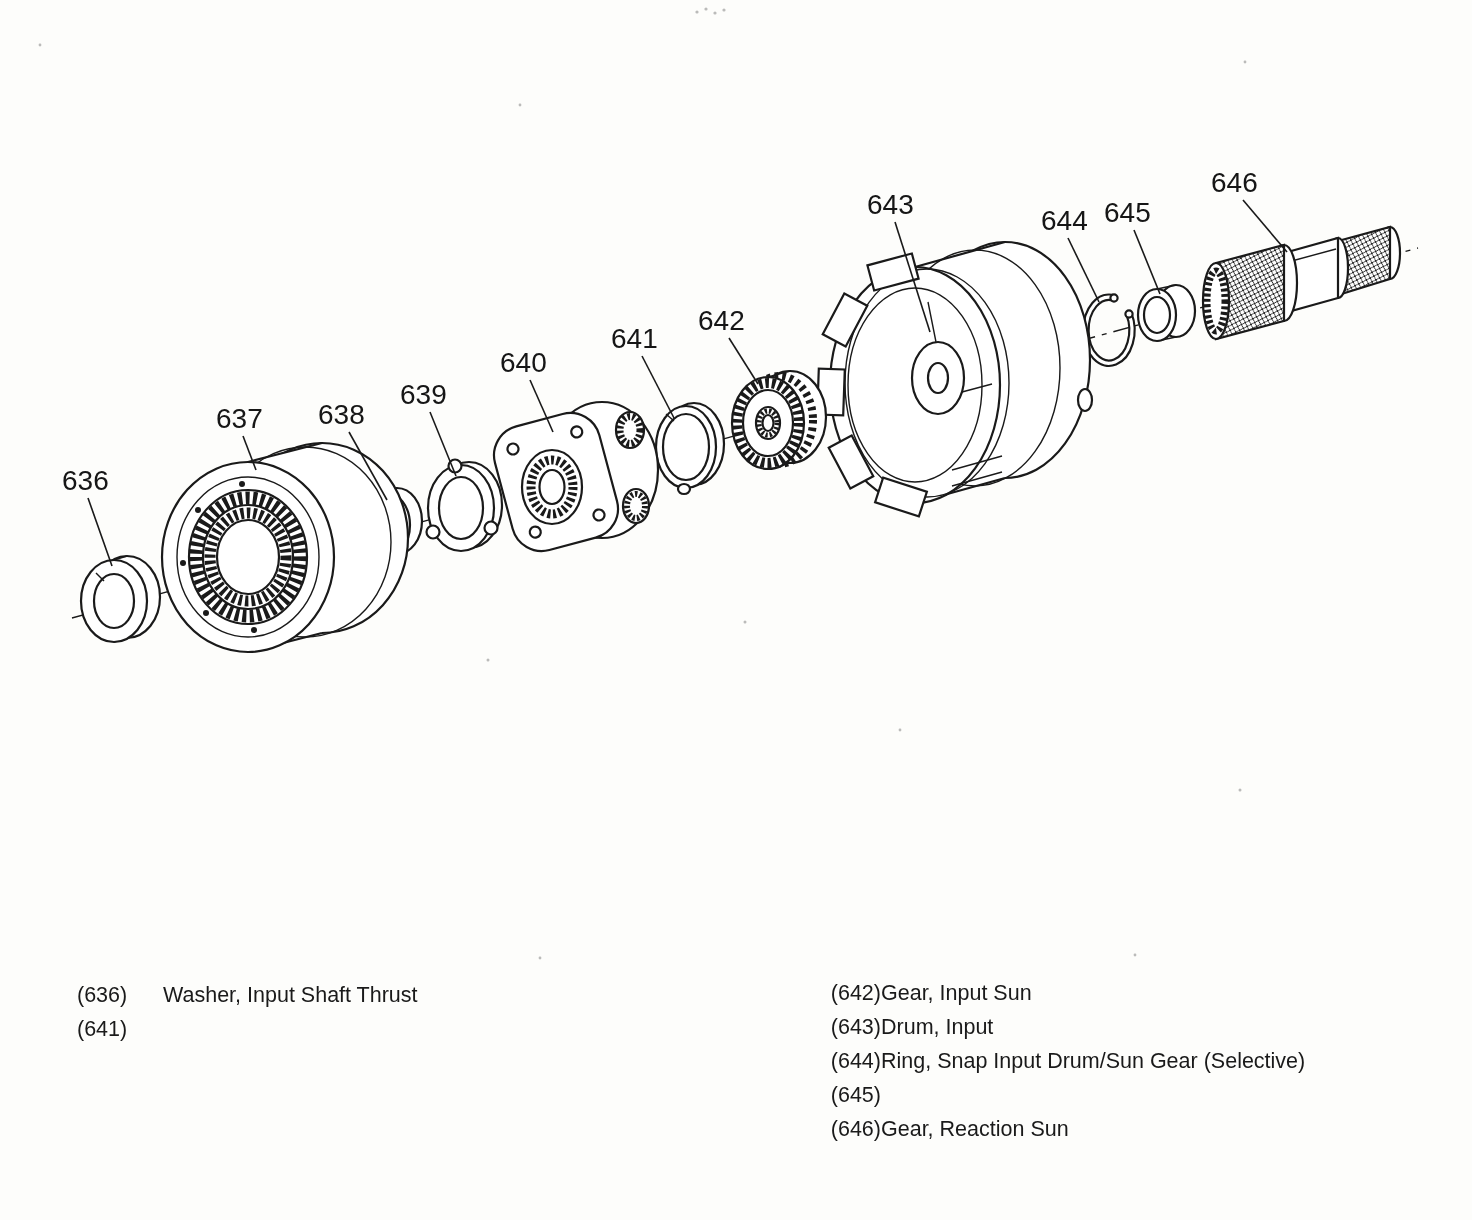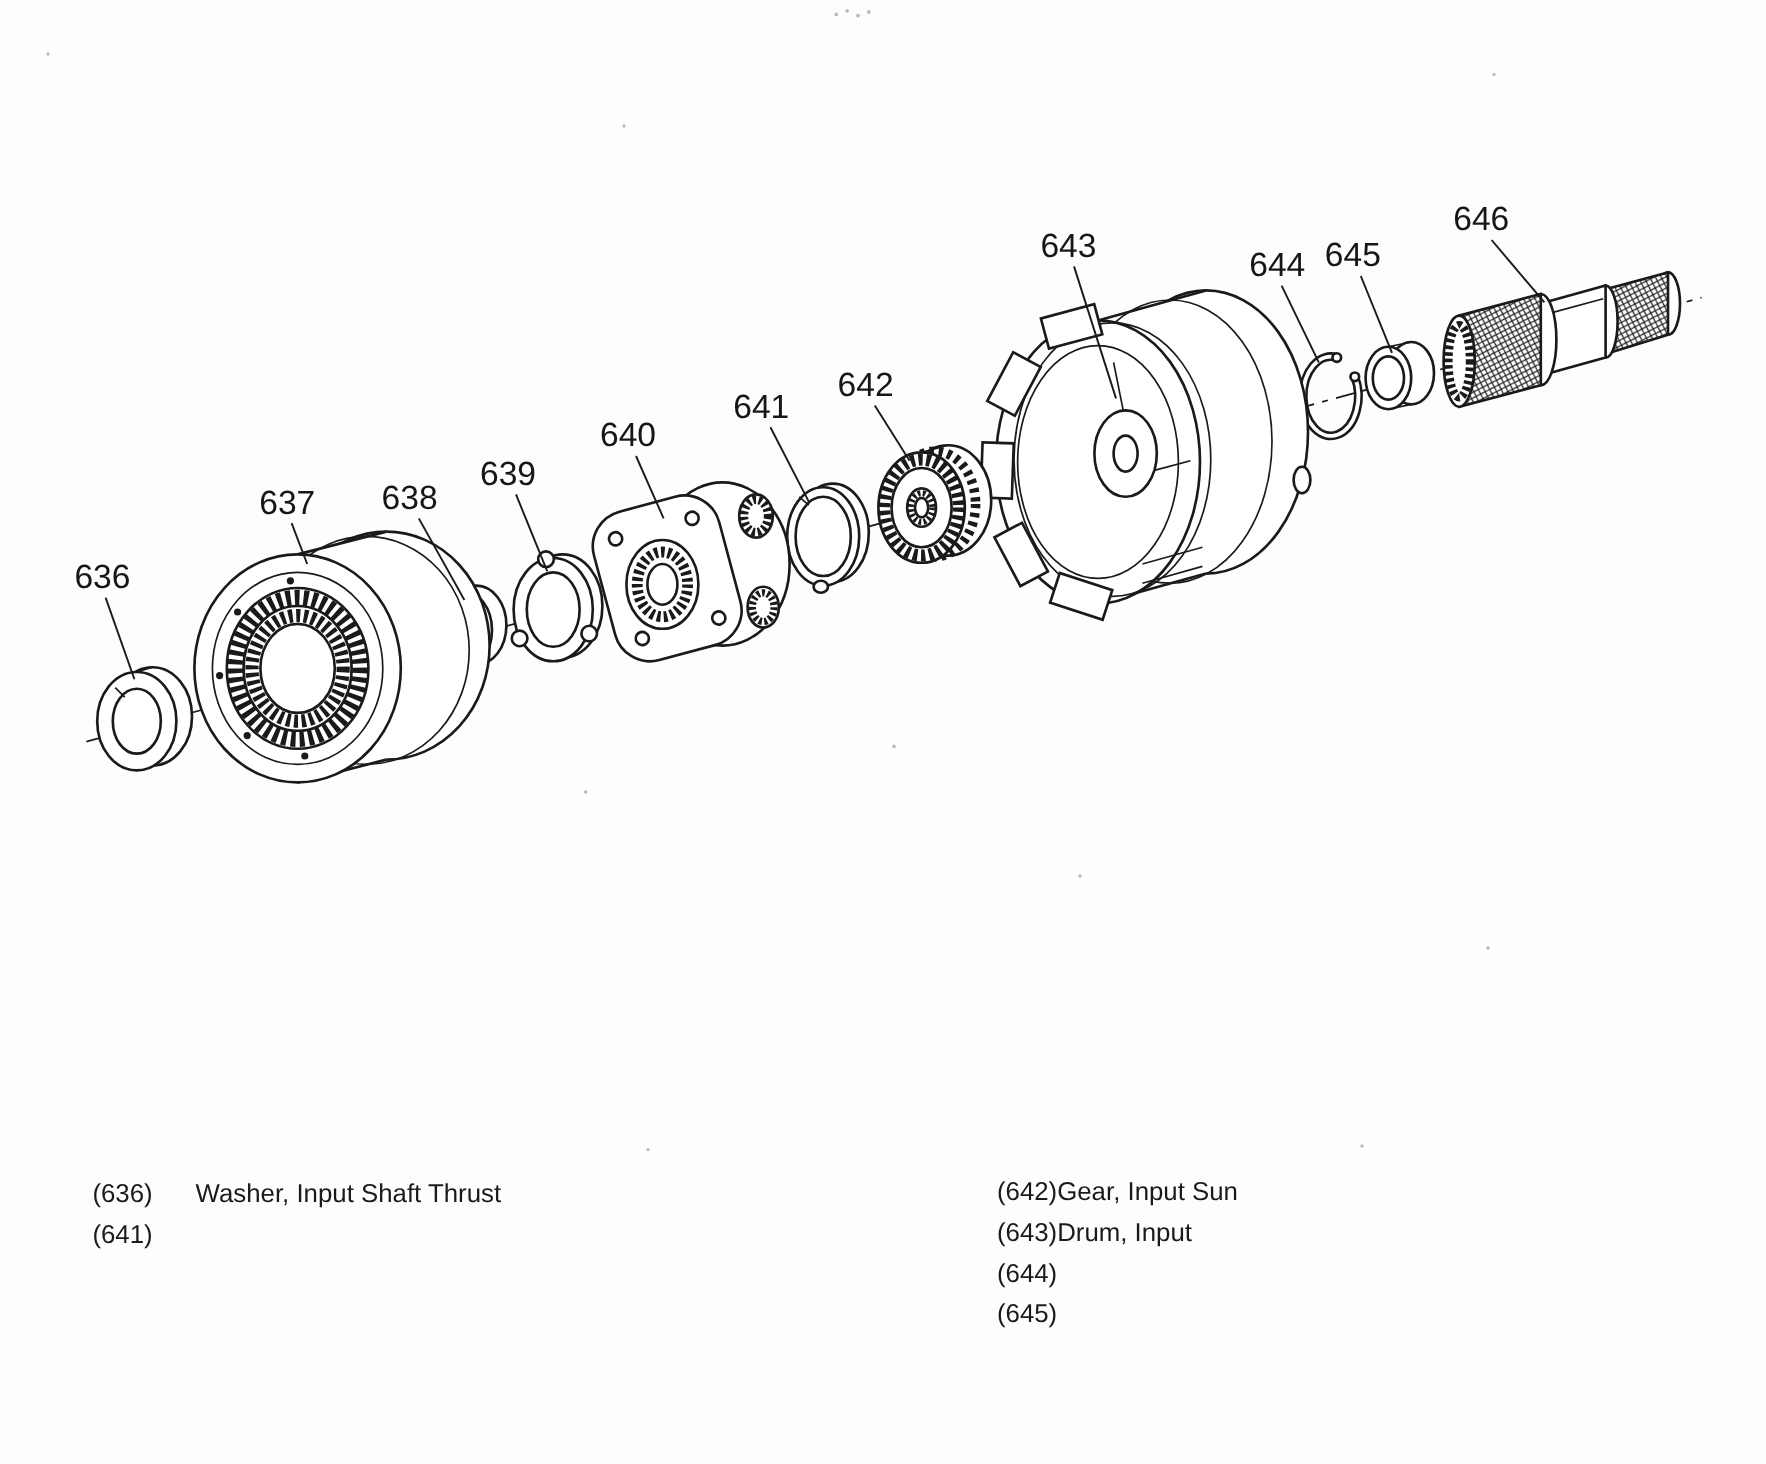--- a/index.html
+++ b/index.html
@@ -238,17 +238,22 @@
   <div class="legend-row">
     <span class="legend-num">(642)</span>
     <span class="legend-label">Gear, Input Sun</span>
   </div>
   <div class="legend-row">
     <span class="legend-num">(643)</span>
     <span class="legend-label">Drum, Input</span>
   </div>
   <div class="legend-row">
     <span class="legend-num">(644)</span>
+    <span class="legend-label">Ring, Snap Input Drum/Sun Gear (Selective)</span>
   </div>
   <div class="legend-row">
     <span class="legend-num">(645)</span>
   </div>
+  <div class="legend-row">
+    <span class="legend-num">(646)</span>
+    <span class="legend-label">Gear, Reaction Sun</span>
+  </div>
 </div>
 
 </body></html>

